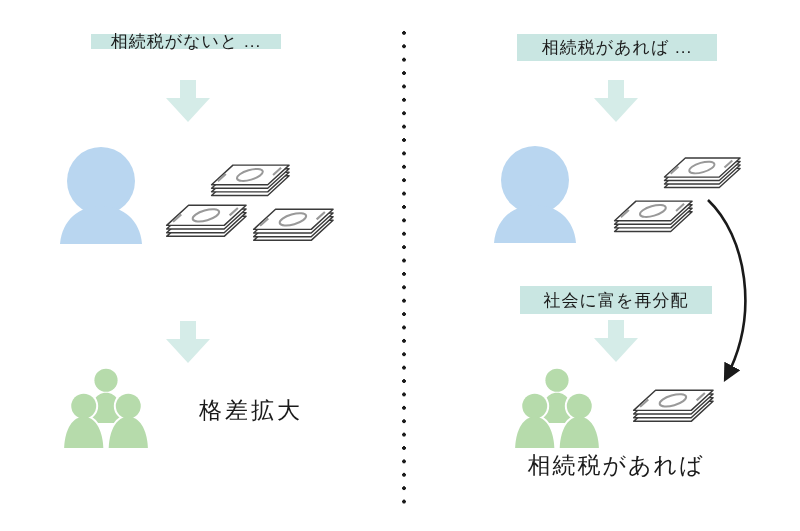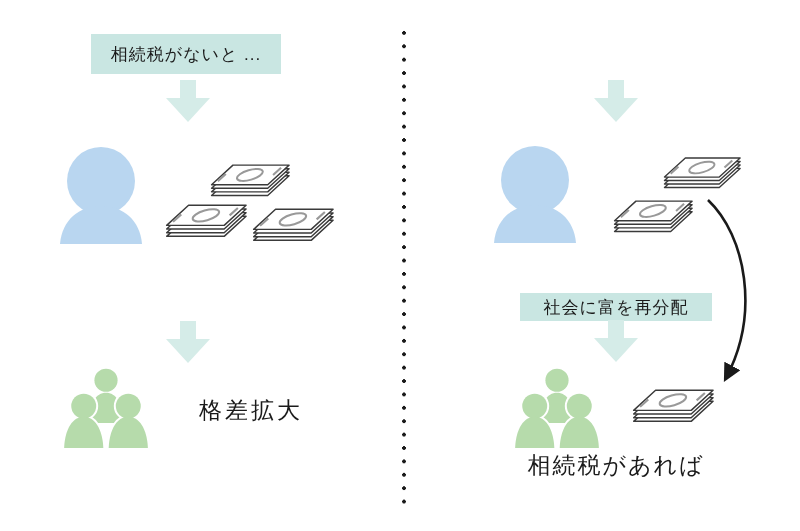--- a/index.html
+++ b/index.html
@@ -76,21 +76,21 @@
       <ellipse cx="51" cy="19" rx="15" ry="5.5" transform="rotate(-16 51 19)" fill="none" stroke="var(--money-detail)" stroke-width="2.2"></ellipse>
       <path d="M15,26 L24,18" fill="none" stroke="var(--money-detail)" stroke-width="2.4"></path>
       <path d="M77,19 L86,11" fill="none" stroke="var(--money-detail)" stroke-width="2.4"></path>
     </symbol>
   </defs>
 </svg>
 
 <div class="canvas">
 
   <div class="panel">
-    <div class="tag abs" style="left:91px;top:34px;width:190px;height:40px;">相続税がないと ...</div>
+    <div class="tag abs" style="left:91px;top:34px;width:190px;height:15px;">相続税がないと ...</div>
 
     <div class="abs" style="left:166px;top:80px;width:44px;height:42px;">
       <svg class="icon" viewBox="0 0 44 42">
           <use href="#sym-arrow"></use>
         </svg>
     </div>
 
     <div class="abs" style="left:56px;top:146px;width:90px;height:98px;">
       <svg class="icon" viewBox="0 0 90 98">
           <use href="#sym-person"></use>
@@ -125,20 +125,21 @@
           <use href="#sym-group"></use>
         </svg>
     </div>
 
     <div class="result big abs" style="left:168px;top:392px;width:166px;height:36px;">格差拡大</div>
   </div>
 
   <div class="divider abs" style="left:401px;top:30px;height:480px;"></div>
 
   <div class="panel">
+    <div class="tag abs" style="left:517px;top:34px;width:200px;height:27px;">相続税があれば ...</div>
 
     <div class="abs" style="left:594px;top:80px;width:44px;height:42px;">
       <svg class="icon" viewBox="0 0 44 42">
           <use href="#sym-arrow"></use>
         </svg>
     </div>
 
     <div class="abs" style="left:490px;top:145px;width:90px;height:98px;">
       <svg class="icon" viewBox="0 0 90 98">
           <use href="#sym-person"></use>
@@ -160,21 +161,21 @@
       <svg class="icon" viewBox="0 0 78 210">
         <defs>
           <marker id="ah" viewBox="0 0 10 10" refX="7.5" refY="5" markerWidth="7" markerHeight="7" orient="auto">
             <path d="M0,0 L10,5 L0,10 Z" fill="var(--ink)"></path>
           </marker>
         </defs>
         <path d="M20,8 C58,44 72,122 38,186" fill="none" stroke="var(--ink)" stroke-width="2.6" marker-end="url(#ah)"></path>
       </svg>
     </div>
 
-    <div class="tag abs" style="left:520px;top:293px;width:192px;height:28px;">社会に富を再分配</div>
+    <div class="tag abs" style="left:520px;top:286px;width:192px;height:28px;">社会に富を再分配</div>
 
     <div class="abs" style="left:594px;top:320px;width:44px;height:42px;">
       <svg class="icon" viewBox="0 0 44 42">
           <use href="#sym-arrow"></use>
         </svg>
     </div>
 
     <div class="abs" style="left:514px;top:366px;width:86px;height:82px;">
       <svg class="icon" viewBox="0 0 96 92">
           <use href="#sym-group"></use>

